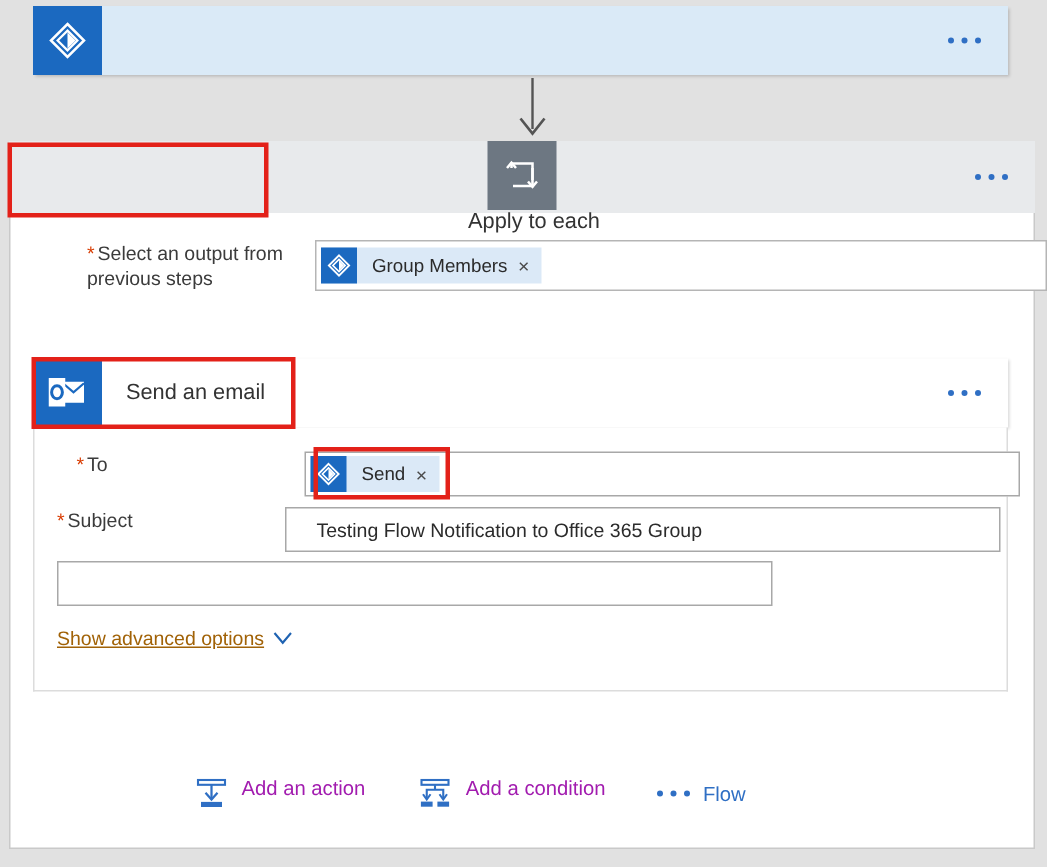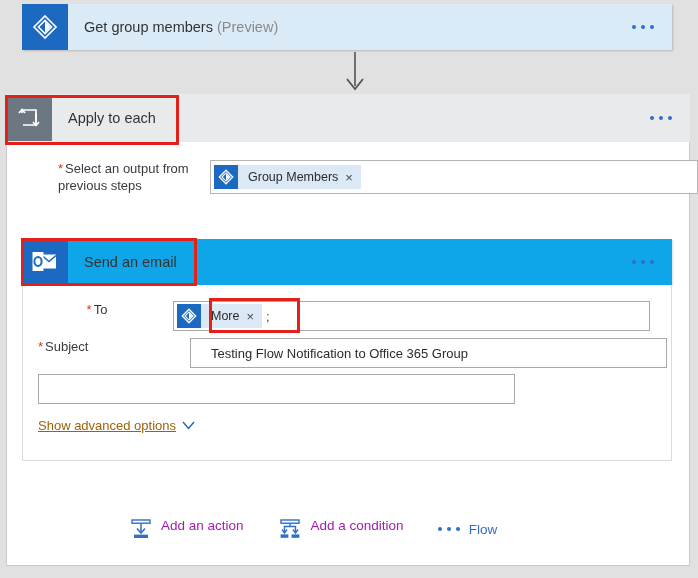--- a/index.html
+++ b/index.html
@@ -96,20 +96,21 @@
     width: 684px;
     height: 48px;
     background: #e8eaec;
     box-sizing: border-box;
   }
   #apply-header .card-icon {
     background: #6d7782;
   }
   #apply-header .card-header {
     height: 48px;
+    flex-direction: column;
   }
 
   
   .redbox {
     position: absolute;
     border: 3px solid #e32119;
     box-sizing: border-box;
     pointer-events: none;
     z-index: 40;
   }
@@ -189,38 +190,38 @@
     border-color: #b5b5b5;
   }
 
   
   #email-card {
     position: absolute;
     left: 22px;
     top: 239px;
     width: 650px;
     height: 46px;
-    background: #0ea5e9;
+    background: #ffffff;
     box-shadow: 1px 1px 2px rgba(0,0,0,.15);
   }
   #email-card .card-icon { background: #1b69c0; }
 
   #email-body {
     position: absolute;
     left: 22px;
     top: 285px;
     width: 650px;
     height: 176px;
     background: #ffffff;
     border: 1px solid #dcdcdc;
     border-top: none;
     box-sizing: border-box;
   }
 
-  #row-to      { left: 21px; top: 301px; width: 640px; text-align: center; }
+  #row-to      { left: 51px; top: 301px; width: 640px; }
   #row-subject { left: 38px; top: 338px; width: 640px; }
   #row-body    { left: 38px; top: 374px; width: 640px; }
 
   #row-to .field-box,
   #row-subject .field-box,
   #row-body .field-box {
     width: 477px;
   }
   #row-subject .field-box,
   #row-body .field-box {
@@ -277,24 +278,20 @@
 <body>
 
 <div id="top-card">
   <div class="card-header">
     <div class="card-icon" style="background:#1b69c0">
       <svg width="26" height="26" viewBox="0 0 26 26" aria-hidden="true">
         <polygon points="13,2 24,13 13,24 2,13" fill="none" stroke="#ffffff" stroke-width="1.7"></polygon>
         <polygon points="13,6.4 19.6,13 13,19.6 6.4,13" fill="none" stroke="#ffffff" stroke-width="1.5"></polygon>
         <polygon points="13,7.6 18.4,13 13,18.4" fill="#ffffff"></polygon>
       </svg>
-    </div>
-    <div class="card-title">
-      <span>Get group members</span>
-      <span class="preview">(Preview)</span>
     </div>
     <div class="ellipsis">
       <i></i>
         <i></i>
         <i></i>
     </div>
   </div>
 </div>
 
 <div id="connector">
@@ -371,21 +368,21 @@
   </div>
   <div class="field-box">
     <span class="token">
       <span class="tok-icon">
         <svg width="16" height="16" viewBox="0 0 26 26" aria-hidden="true">
           <polygon points="13,2 24,13 13,24 2,13" fill="none" stroke="#ffffff" stroke-width="2"></polygon>
           <polygon points="13,6.4 19.6,13 13,19.6 6.4,13" fill="none" stroke="#ffffff" stroke-width="1.8"></polygon>
           <polygon points="13,7.6 18.4,13 13,18.4" fill="#ffffff"></polygon>
         </svg>
       </span>
-      <span class="tok-label">More</span>
+      <span class="tok-label">Send</span>
       <span class="tok-x">×</span>
     </span>
     <span class="semicolon">;</span>
   </div>
 </div>
 
 <div class="form-row" id="row-subject">
   <div class="form-label">
     <span class="req">*</span><span>Subject</span>
   </div>

